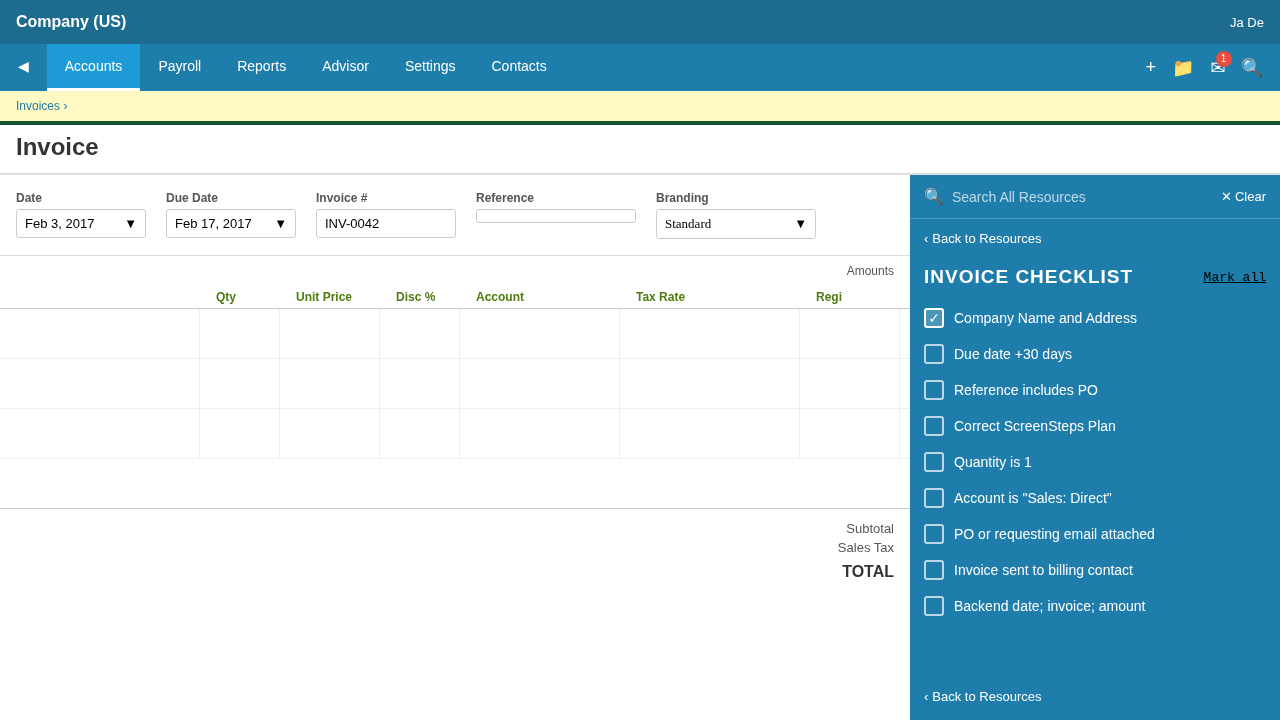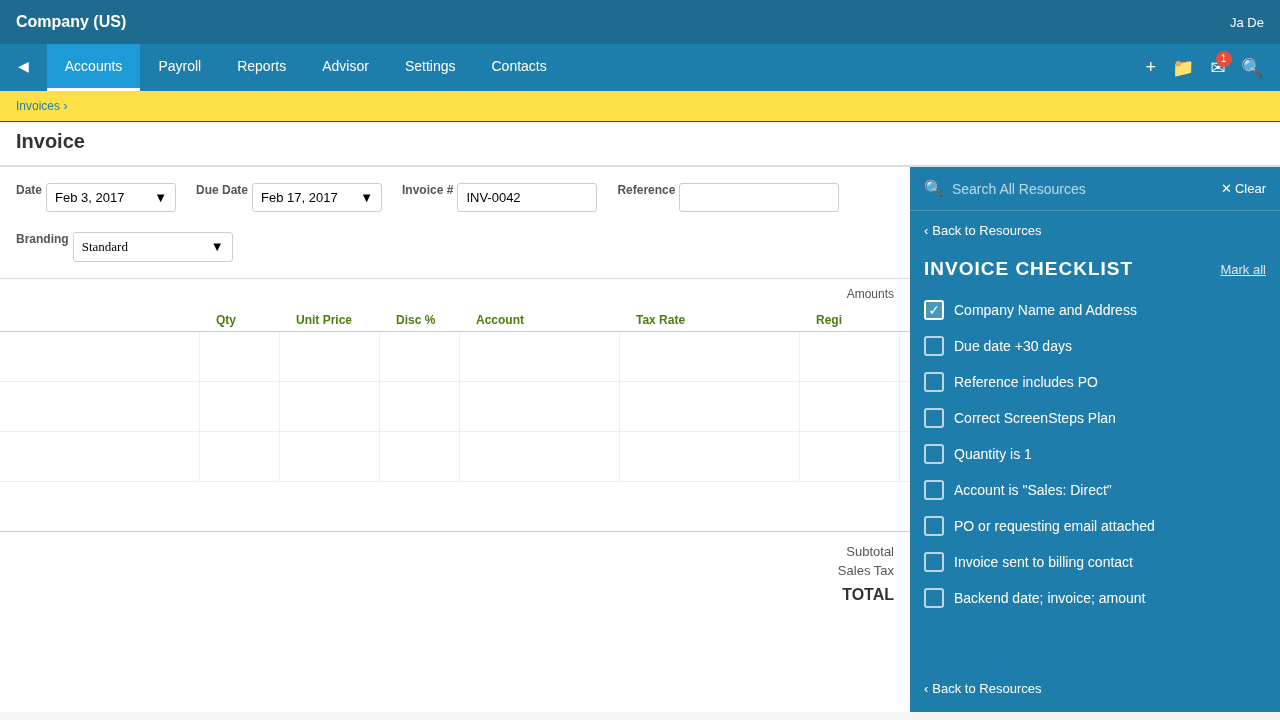--- a/index.html
+++ b/index.html
@@ -62,32 +62,32 @@
       display: flex;
       align-items: center;
       justify-content: center;
     }
 
     
     .breadcrumb {
       padding: 8px 16px;
       font-size: 12px;
       color: #1d7dab;
-      background: #fde047;
-      border-bottom: 1px solid #14532d;
+      background: #fef9c3;
+      border-bottom: 4px solid #14532d;
     }
 
     
     .page-title-bar {
       background: white;
       padding: 8px 16px 12px;
       border-bottom: 1px solid #ddd;
     }
     .page-title {
-      font-size: 20px;
+      font-size: 24px;
       font-weight: bold;
       color: #333;
     }
 
     
     .main-content {
       display: flex;
       height: calc(720px - 44px - 47px - 32px - 52px);
       overflow: hidden;
     }
@@ -101,21 +101,21 @@
     }
 
     
     .invoice-fields {
       padding: 16px;
       display: flex;
       gap: 20px;
       border-bottom: 1px solid #ddd;
       flex-wrap: wrap;
     }
-    .field-group { display: flex; flex-direction: row; gap: 4px; }
+    .field-group { display: flex; flex-direction: column; gap: 4px; }
     .field-label { font-size: 12px; color: #555; font-weight: bold; }
     .field-input {
       border: 1px solid #ccc;
       border-radius: 3px;
       padding: 6px 8px;
       font-size: 13px;
       background: white;
       display: flex;
       align-items: center;
     }
@@ -215,25 +215,26 @@
       padding: 8px 14px 12px;
     }
     .checklist-title {
       font-size: 19px;
       font-weight: bold;
       letter-spacing: 1px;
       text-transform: uppercase;
     }
     .mark-all-btn {
       font-size: 13px;
-      color: #e5e5e5;
+      color: #000000;
       cursor: pointer;
       background: none;
       border: none;
       text-decoration: underline;
+      font-family: Liberation Mono, monospace;
     }
 
     
     .checklist-items { padding: 0 14px; }
     .checklist-item {
       display: flex;
       align-items: center;
       gap: 10px;
       padding: 8px 0;
       font-size: 14px;

